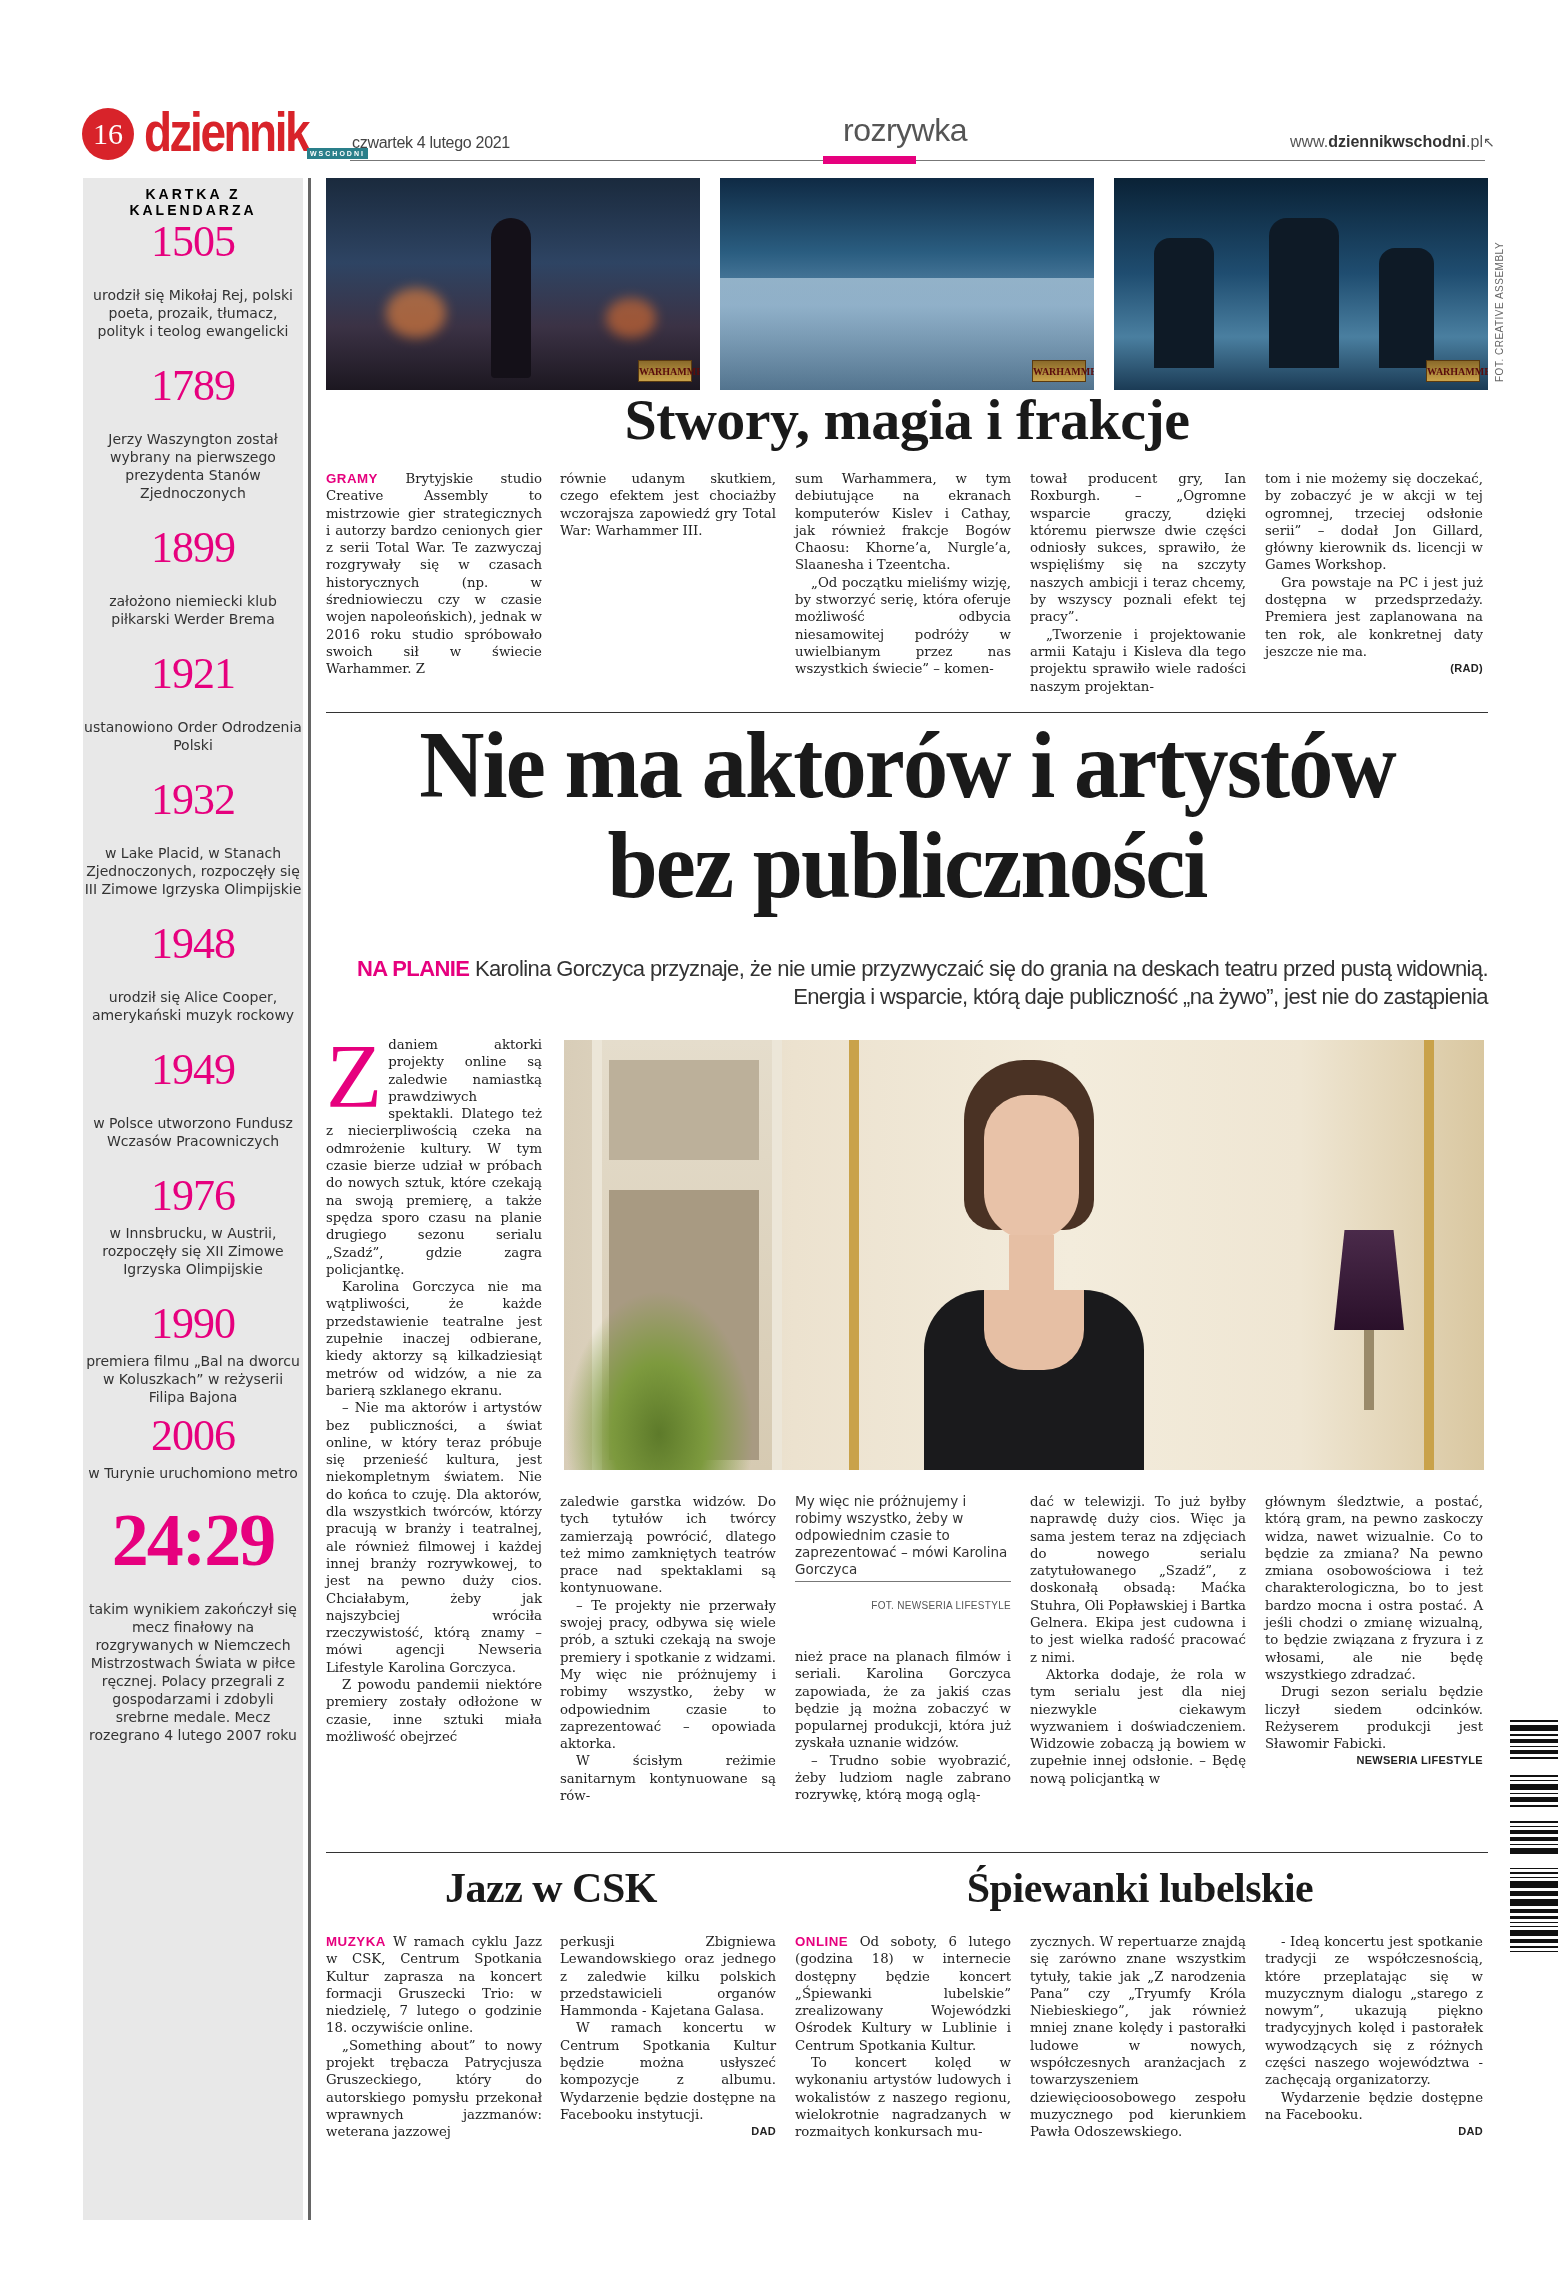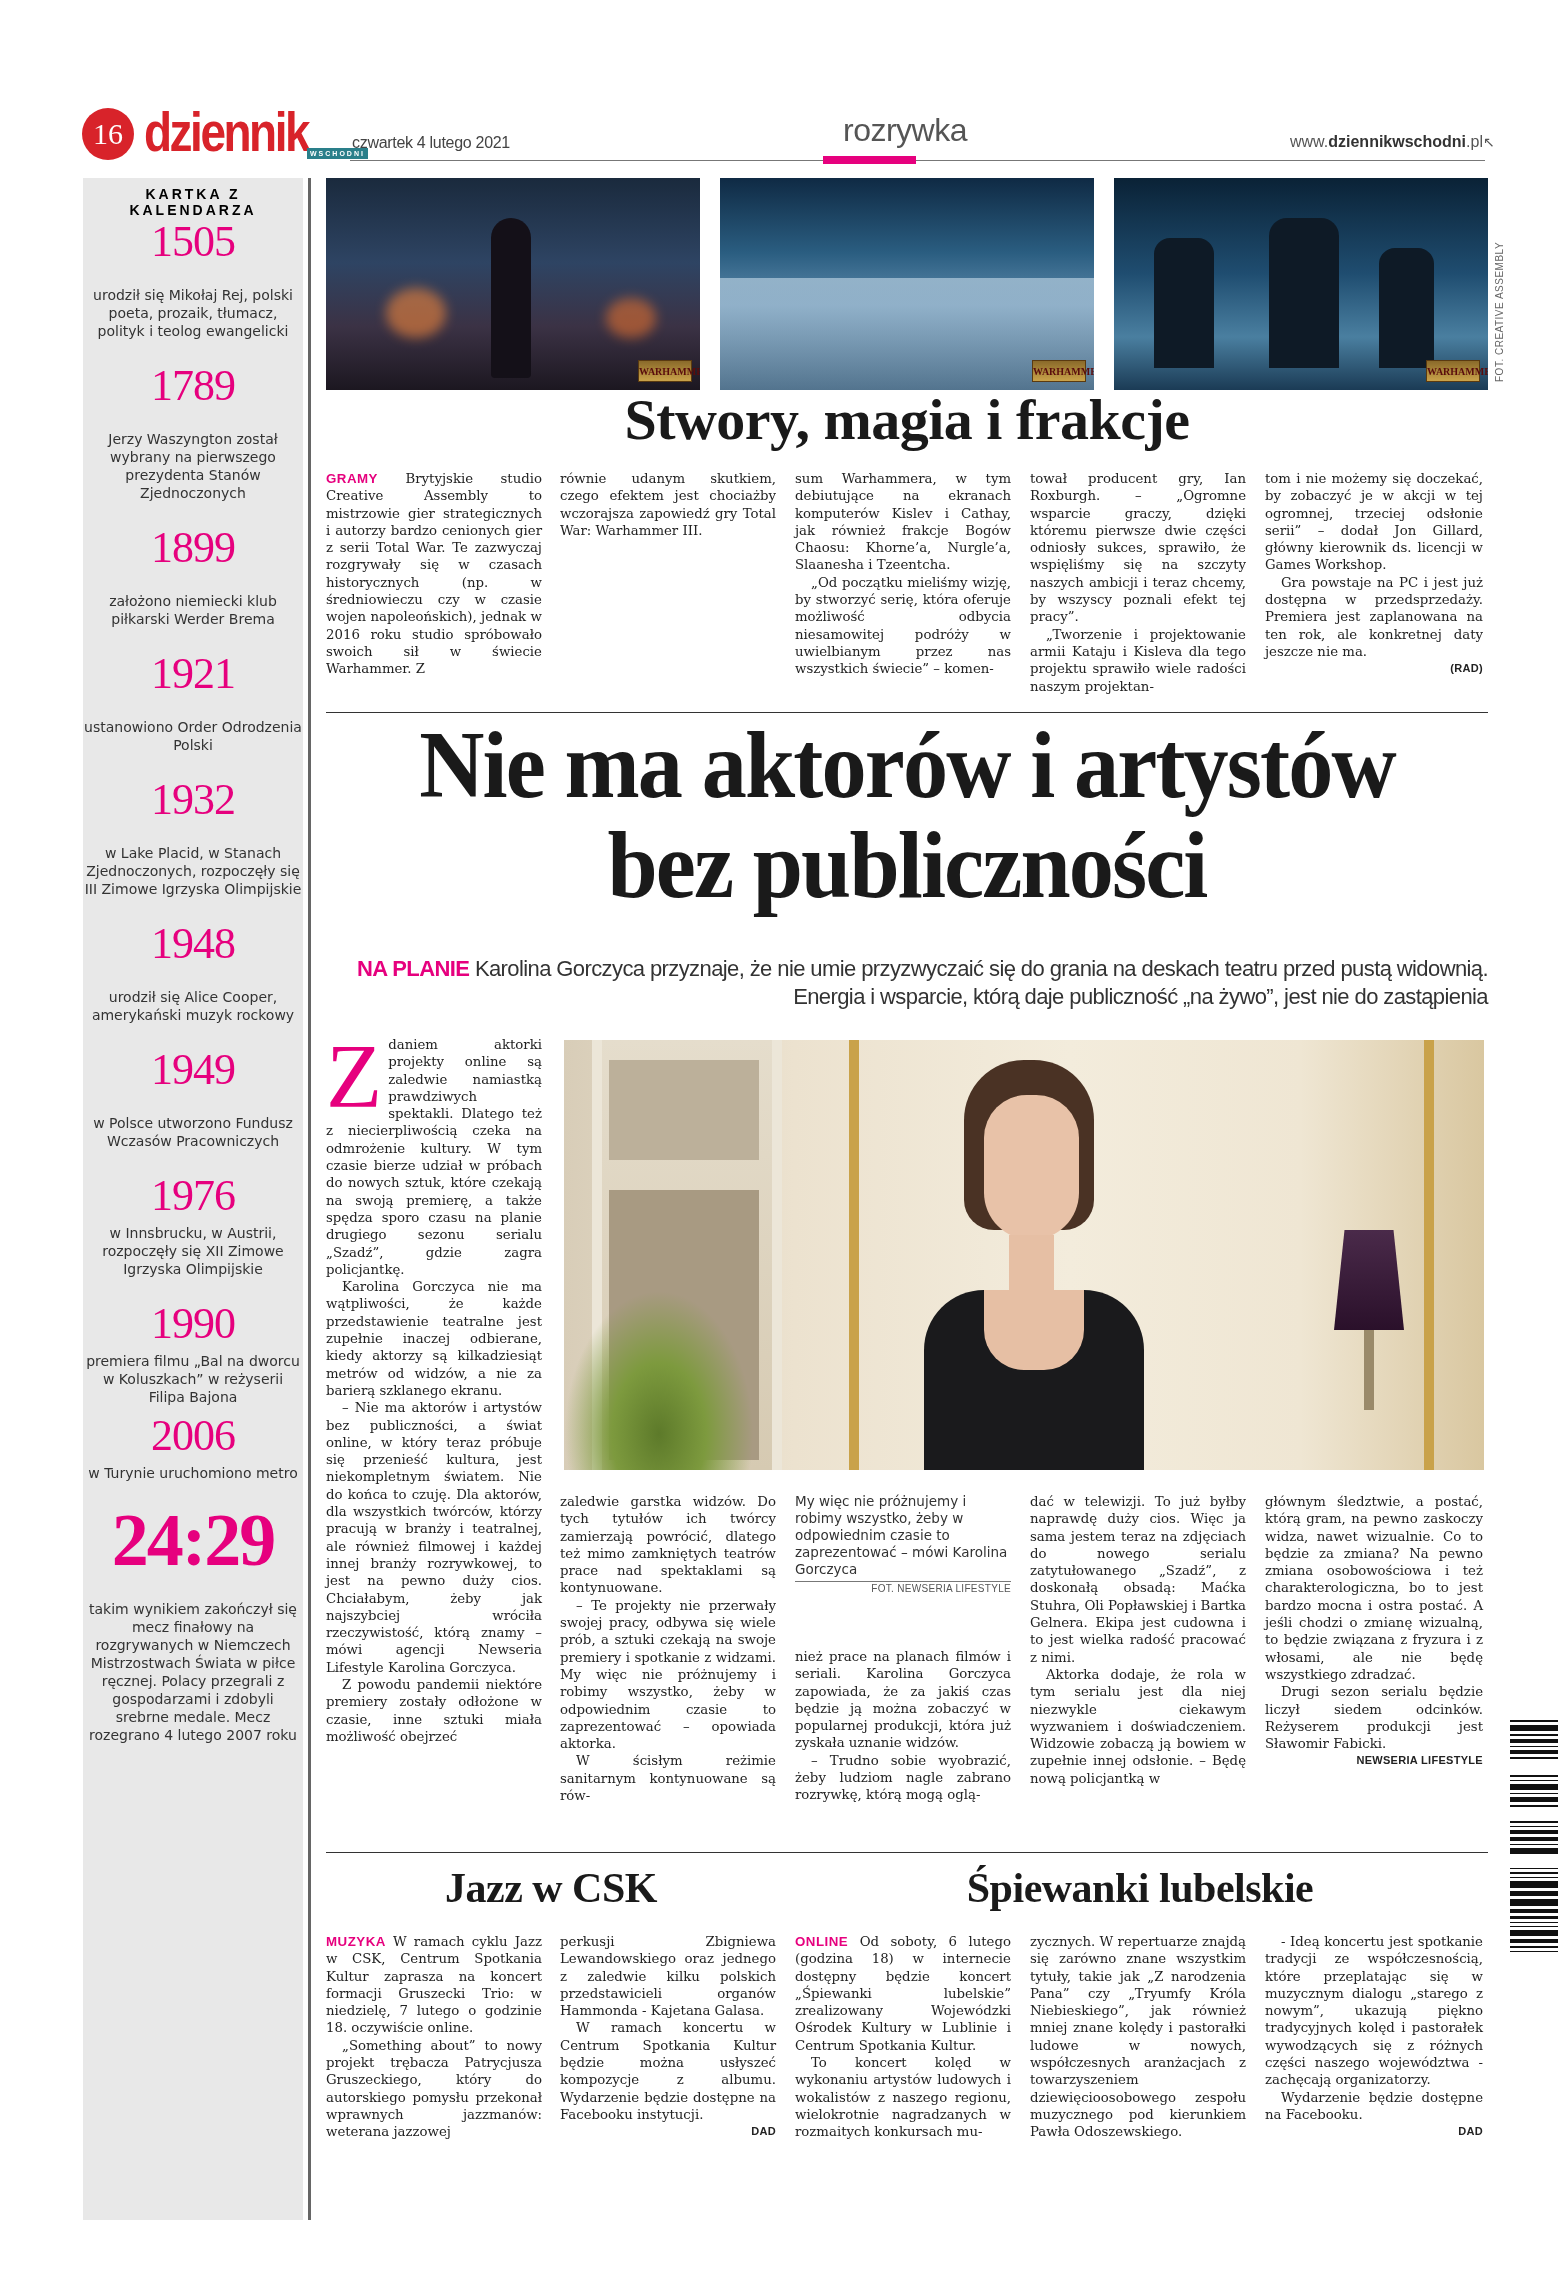--- a/index.html
+++ b/index.html
@@ -40,21 +40,21 @@
   .kicker{font-family:"Liberation Sans",sans-serif;font-weight:bold;color:#e6007e;letter-spacing:0.5px}
   .sig{font-family:"Liberation Sans",sans-serif;font-weight:bold;font-size:11px;text-align:right;letter-spacing:0.3px}
   .rule{height:1px;background:#333}
   
   .h2{left:326px;top:715px;width:1162px;text-align:center;font-family:"Liberation Serif",serif;font-weight:bold;font-size:96px;line-height:100px;letter-spacing:-2px;transform:scaleX(0.94)}
   .lead{left:326px;top:955px;width:1162px;text-align:right;font-family:"Liberation Sans",sans-serif;font-size:22px;line-height:28px;color:#333;letter-spacing:-0.6px}
   .lead .k{font-weight:bold;color:#e6007e}
   .dropcap{float:left;font-family:"Liberation Serif",serif;font-size:92px;line-height:76px;color:#e6007e;margin:2px 6px 0 0}
   .photo-main{left:564px;top:1040px;width:920px;height:430px;background:linear-gradient(90deg,#d8cdb8 0%,#ece2cf 25%,#f3ecdc 55%,#efe6d3 80%,#d9c7a0 100%)}
   .caption{font-family:"DejaVu Sans",sans-serif;font-size:13.5px;line-height:17px;color:#333}
-  .cap-credit{font-family:"Liberation Sans",sans-serif;font-size:10px;color:#555;text-align:right;border-top:1.5px solid #777;padding-top:1px;letter-spacing:0.3px}
+  .cap-credit{font-family:"Liberation Sans",sans-serif;font-size:10px;color:#555;text-align:right;border-top:1.5px solid #777;padding-top:18px;letter-spacing:0.3px}
   .h3{font-family:"Liberation Serif",serif;font-weight:bold;font-size:42px;letter-spacing:-0.5px;text-align:center}
   .barcode{left:1510px;top:1720px;width:48px}
   .barcode div{background:#111;margin-bottom:3px}
 </style>
 </head>
 <body>
 
 <div class="abs page-num">16</div>
 <div class="abs logo">dziennik</div>
 <div class="abs logo-sub">WSCHODNI</div>

